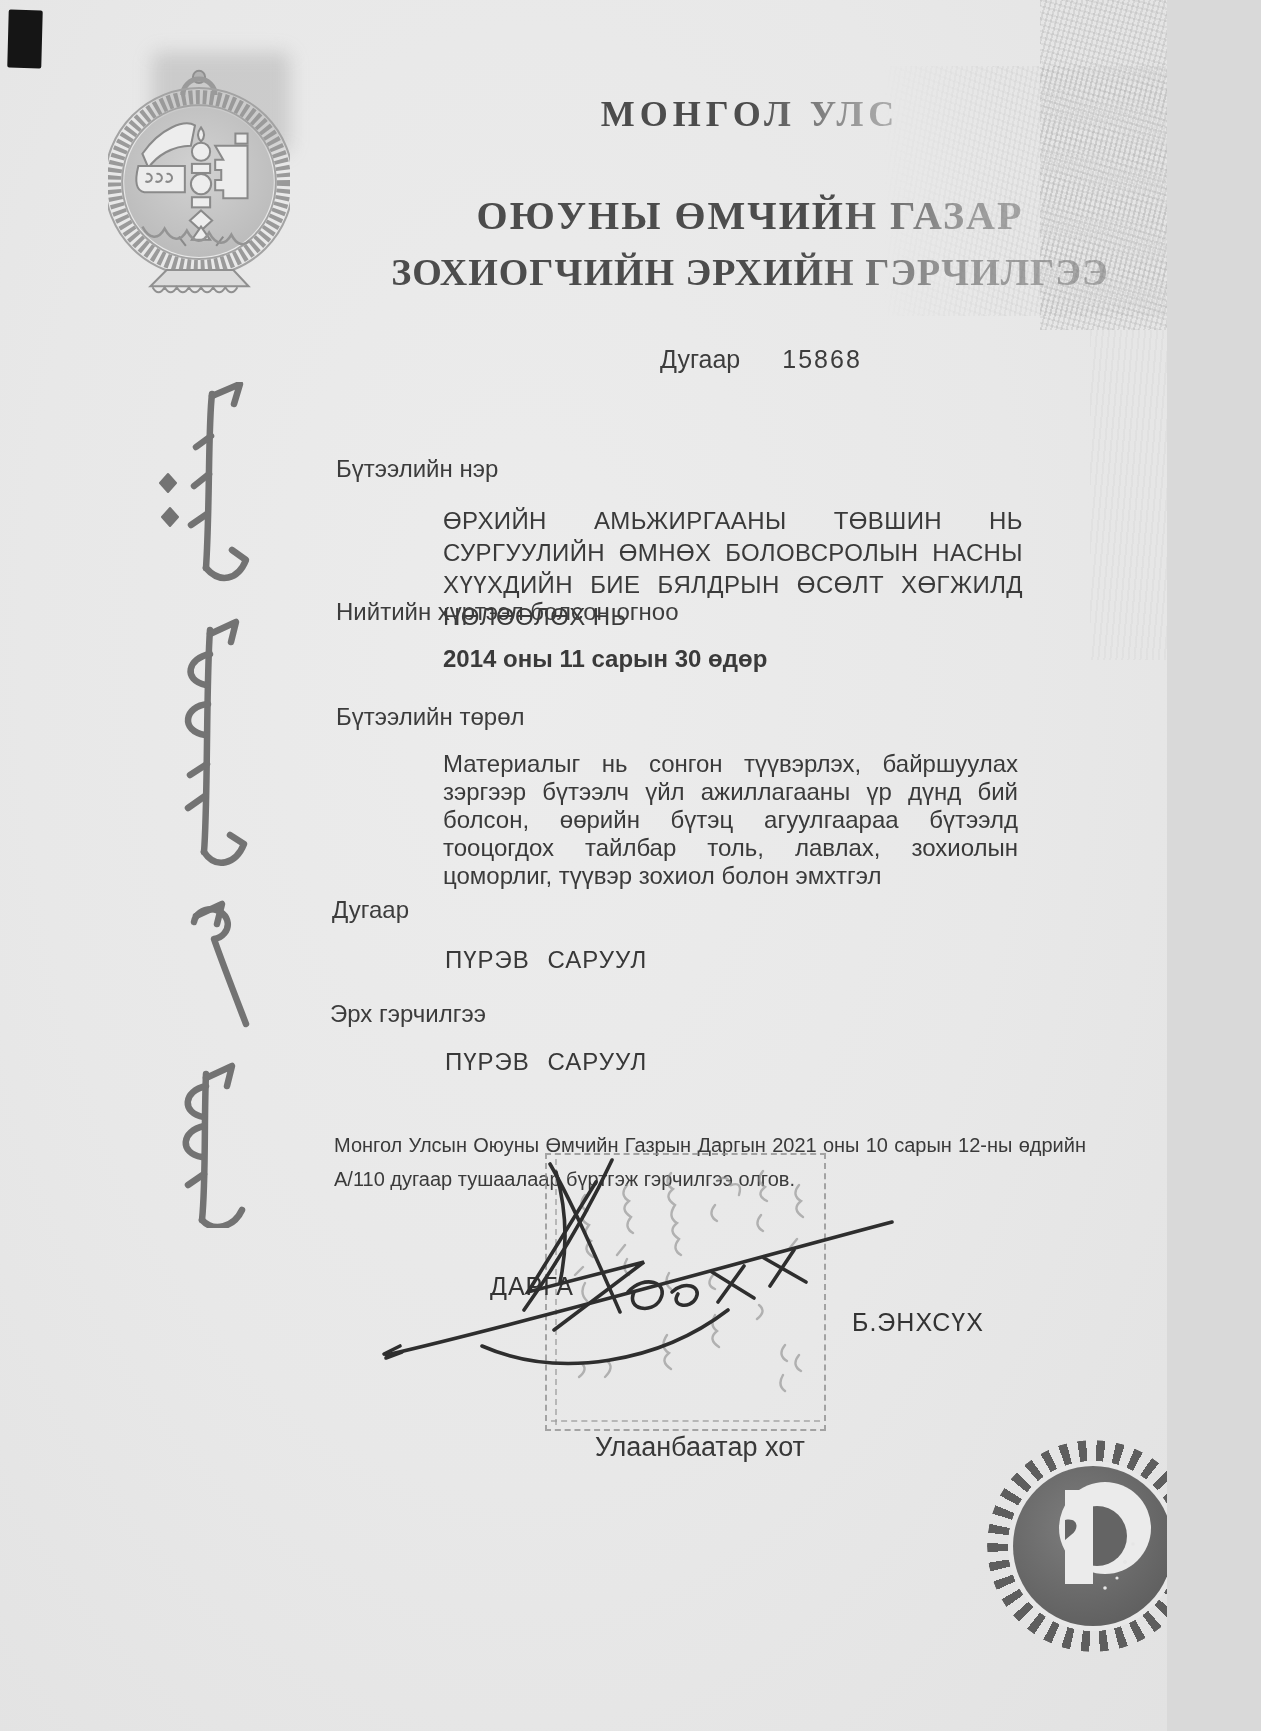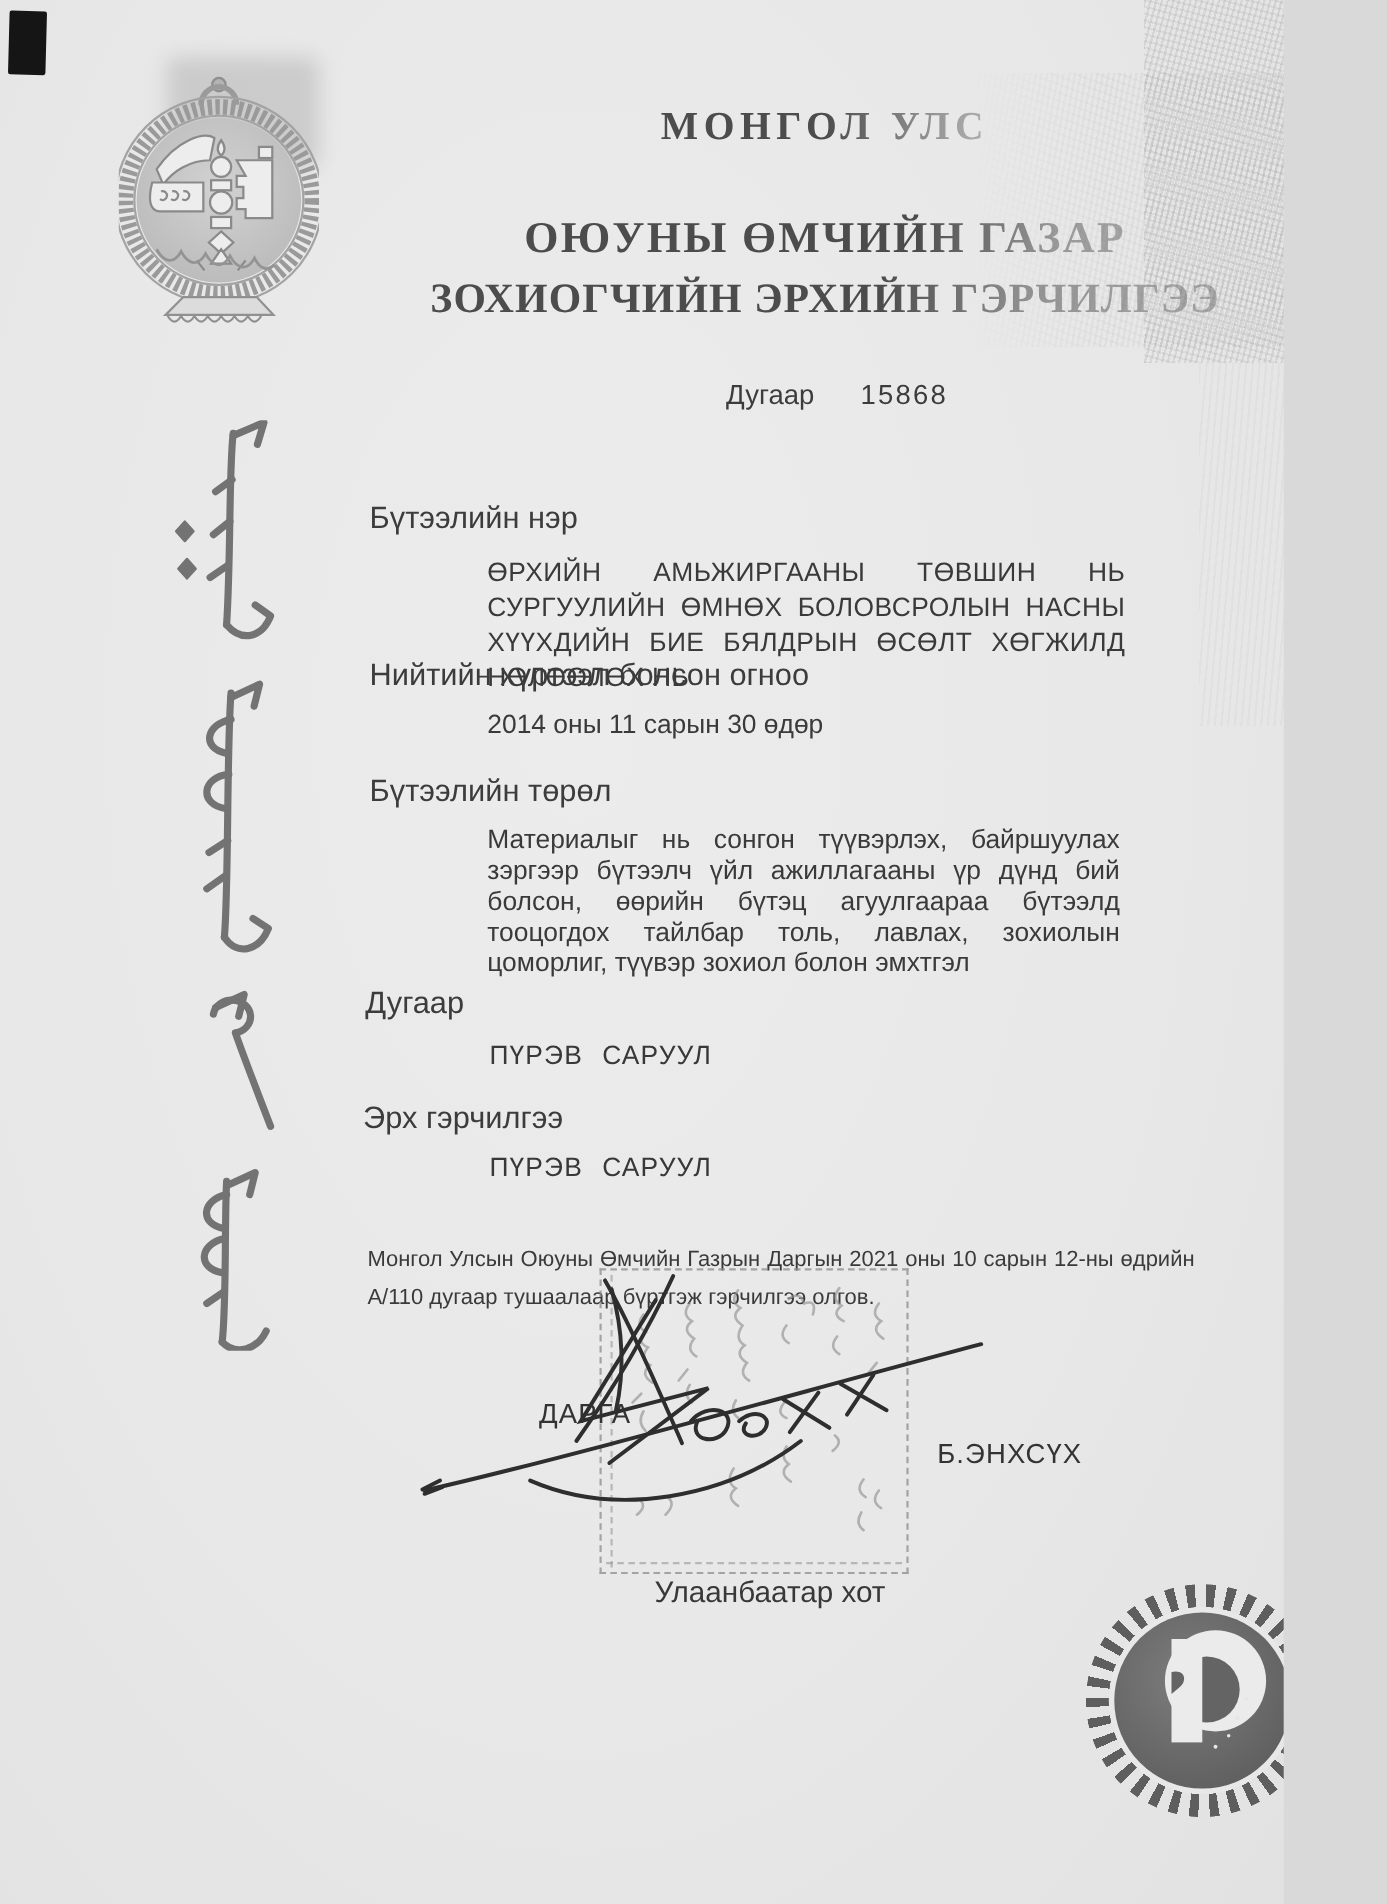--- a/index.html
+++ b/index.html
@@ -47,29 +47,29 @@
     background:repeating-linear-gradient(95deg, rgba(100,100,100,.15) 0 2px, transparent 2px 6px);}
 
   
   .number-row{left:660px; top:345px; font-size:25px; color:#3c3c3c;}
   .number-row .num-val{margin-left:42px; letter-spacing:2px;}
 
   
   .left-script{left:148px; top:382px; width:104px; height:846px; opacity:.85;}
 
   
-  .label{font-size:28px; color:#3c3c3c;}
+  .label{font-size:24px; color:#3c3c3c;}
   .para{font-size:24px; color:#3a3a3a; text-align:justify; text-align-last:left;}
   .value{font-size:24px; color:#3a3a3a;}
   .name{font-size:24px; color:#383838; letter-spacing:1px; word-spacing:10px;}
 
   .lbl-title{left:336px; top:455px;}
   .work-title{left:443px; top:505px; width:580px; line-height:32px; letter-spacing:.4px;}
   .lbl-date{left:336px; top:598px;}
-  .val-date{left:443px; top:645px;}
+  .val-date{left:443px; top:645px;font-weight:bold;}
   .lbl-type{left:336px; top:703px;}
   .work-type{left:443px; top:750px; width:575px; line-height:28px;}
   .lbl-author{left:332px; top:896px;}
   .val-author{left:445px; top:946px;}
   .lbl-owner{left:330px; top:1000px;}
   .val-owner{left:445px; top:1048px;}
 
   .grant{left:334px; top:1128px; width:752px; font-size:20px; line-height:34px; text-align:justify; text-align-last:left; color:#3a3a3a;}
 
   

